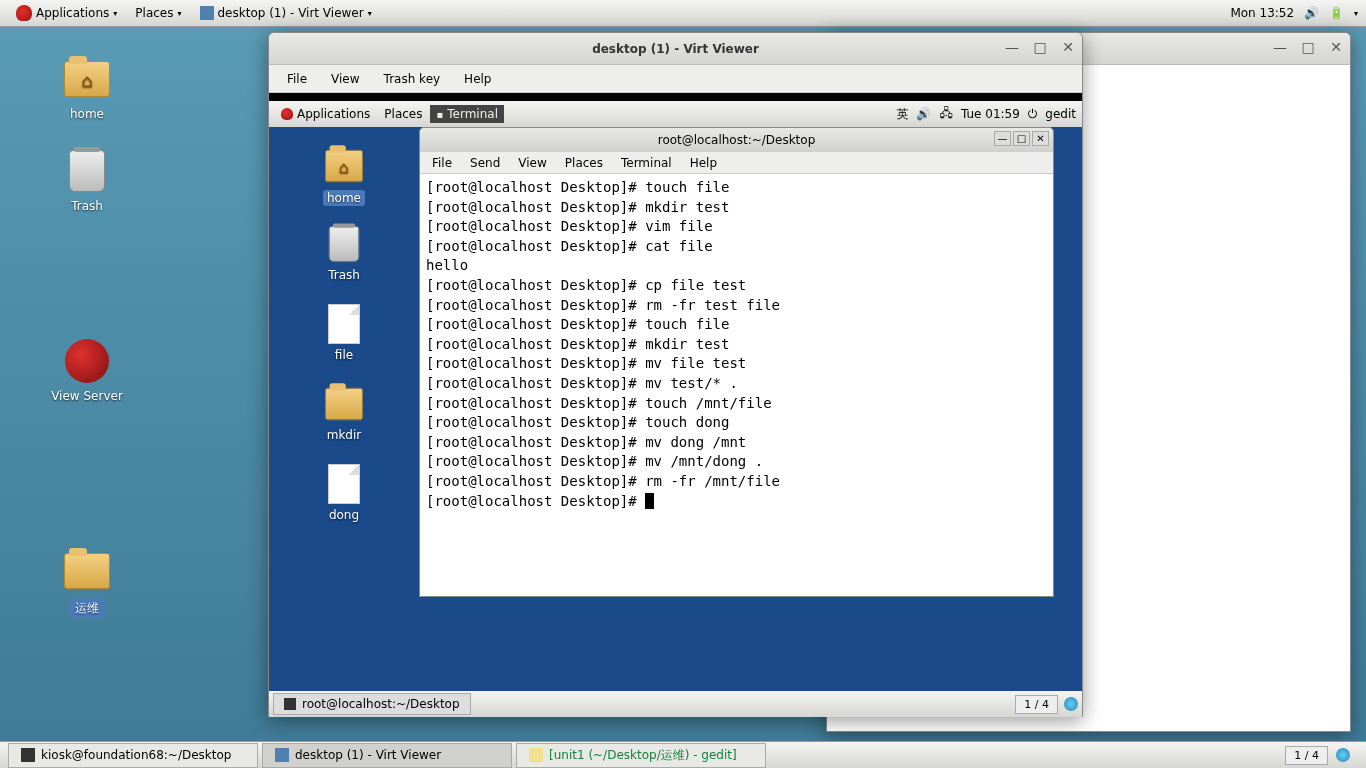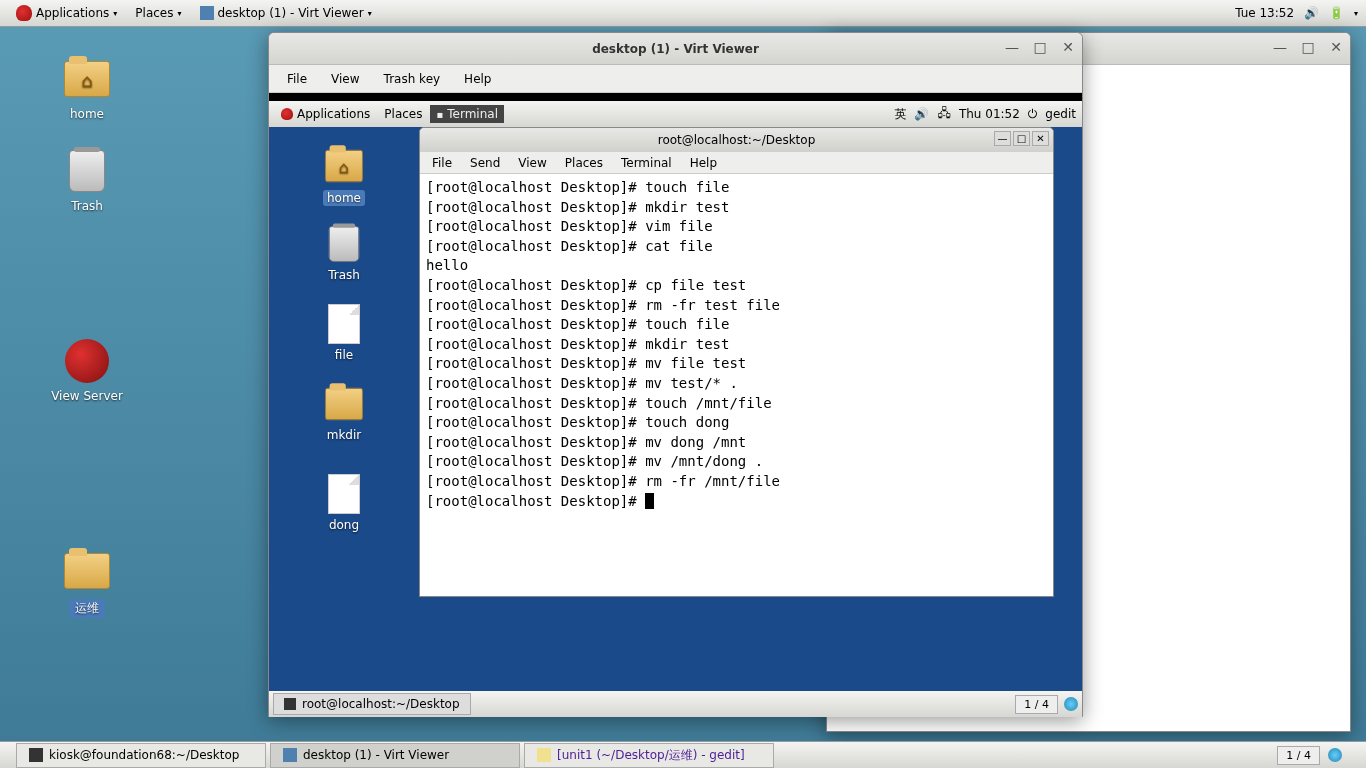--- a/index.html
+++ b/index.html
@@ -42,21 +42,21 @@
 .terminal-controls{position:absolute;right:4px;top:3px;display:flex;gap:2px}
 .terminal-controls div{width:17px;height:15px;background:#ddd;border:1px solid #aaa;display:flex;align-items:center;justify-content:center;font-size:10px;cursor:pointer}
 .terminal-menubar{height:22px;display:flex;align-items:center;padding:0 4px;gap:2px;font-size:11px;border-bottom:1px solid #ccc}
 .terminal-menubar span{padding:2px 8px;cursor:pointer}
 .terminal-body{background:#fff;color:#000;font-family:"DejaVu Sans Mono",monospace;font-size:14px;padding:4px 6px;line-height:1.4;white-space:pre;overflow:hidden}
 .cursor-block{display:inline-block;width:9px;height:16px;background:#000;vertical-align:text-bottom}
 .inner-taskbar{height:26px;background:linear-gradient(to bottom,#f4f4f2,#d6d6d2);display:flex;align-items:center;padding:0 4px;justify-content:space-between;font-size:11px}
 .task-item{background:#ddd;border:1px solid #aaa;padding:3px 10px;display:flex;align-items:center;gap:6px;cursor:pointer}
 .gedit-window{position:absolute;background:#fff;border:1px solid #888;border-radius:6px 6px 0 0}
 .gedit-body{padding:6px;font-family:"DejaVu Sans Mono",monospace;font-size:15px;line-height:1.8;color:#333}
-.bottom-taskbar{position:absolute;bottom:0;left:0;right:0;height:27px;background:linear-gradient(to bottom,#f4f4f2,#d6d6d2);border-top:1px solid #999;display:flex;align-items:center;padding:0 16px;justify-content:space-between}
+.bottom-taskbar{position:absolute;bottom:0;left:0;right:0;height:27px;background:linear-gradient(to bottom,#f4f4f2,#d6d6d2);border-top:1px solid #999;display:flex;align-items:center;padding:0 8px;justify-content:space-between}
 .bottom-left{display:flex;gap:4px}
 .bottom-task{padding:3px 12px;border:1px solid #aaa;background:#e8e8e4;display:flex;align-items:center;gap:6px;min-width:250px;cursor:pointer;font-size:12px}
 .bottom-task.active{background:#d0d0cc}
 .bottom-right{display:flex;align-items:center;gap:8px;padding-right:8px}
 .ws-indicator{background:#eee;border:1px solid #aaa;padding:2px 8px;font-size:11px}
 .mini-icon{width:14px;height:14px;display:inline-block}
 </style>
 </head>
 <body>
 
@@ -71,21 +71,21 @@
       <span>Places</span>
       <span class="dropdown-arrow">▾</span>
     </div>
     <div class="topbar-item">
       <span class="mini-icon" style="background:#5080b0"></span>
       <span>desktop (1) - Virt Viewer</span>
       <span class="dropdown-arrow">▾</span>
     </div>
   </div>
   <div class="topbar-right">
-    <span>Tue 13:52</span>
+    <span>Mon 13:52</span>
     <span>🔊</span>
     <span>🔋</span>
     <span class="dropdown-arrow">▾</span>
   </div>
 </div>
 
 <div class="desktop">
   <div class="desktop-icon" style="top:28px;left:42px">
     <div class="icon-img">
         <div class="folder-icon folder-home"></div>
@@ -155,21 +155,21 @@
           </div>
           <div class="inner-panel-item" style="background:#444;color:#eee">
             <span style="font-size:10px">▪</span>
             <span>Terminal</span>
           </div>
         </div>
         <div class="inner-panel-right">
           <span>英</span>
           <span>🔊</span>
           <span>🖧</span>
-          <span>Thu 01:52</span>
+          <span>Tue 01:59</span>
           <span>⏻</span>
           <span>gedit</span>
         </div>
       </div>
 
       <div class="inner-desktop" style="height:564px">
         <div class="inner-icon selected" style="top:18px;left:40px">
           <div class="icon-img">
               <div class="folder-icon folder-home" style="transform:scale(.9)"></div>
             </div>
@@ -186,21 +186,21 @@
               <div class="file-icon"></div>
             </div>
           <span>file</span>
         </div>
         <div class="inner-icon" style="top:256px;left:40px">
           <div class="icon-img">
               <div class="folder-icon" style="transform:scale(.9)"></div>
             </div>
           <span>mkdir</span>
         </div>
-        <div class="inner-icon" style="top:346px;left:40px">
+        <div class="inner-icon" style="top:336px;left:40px">
           <div class="icon-img">
               <div class="file-icon"></div>
             </div>
           <span>dong</span>
         </div>
 
         <div class="terminal-window" style="top:0px;left:150px;width:635px;height:470px">
           <div class="terminal-titlebar">
             <span>root@localhost:~/Desktop</span>
             <div class="terminal-controls">
@@ -254,21 +254,21 @@
 <div class="bottom-taskbar">
   <div class="bottom-left">
     <div class="bottom-task">
       <span style="width:14px;height:14px;background:#333;display:inline-block"></span>
       <span>kiosk@foundation68:~/Desktop</span>
     </div>
     <div class="bottom-task active">
       <span style="width:14px;height:14px;background:#5080b0;display:inline-block"></span>
       <span>desktop (1) - Virt Viewer</span>
     </div>
-    <div class="bottom-task" style="color:#4c1d95">
+    <div class="bottom-task" style="color:#15803d">
       <span style="width:14px;height:14px;background:#f0e090;display:inline-block"></span>
       <span>[unit1 (~/Desktop/运维) - gedit]</span>
     </div>
   </div>
   <div class="bottom-right">
     <span class="ws-indicator">1 / 4</span>
     <span style="width:14px;height:14px;background:radial-gradient(circle,#6cf,#28a);border-radius:50%;display:inline-block"></span>
   </div>
 </div>
 

